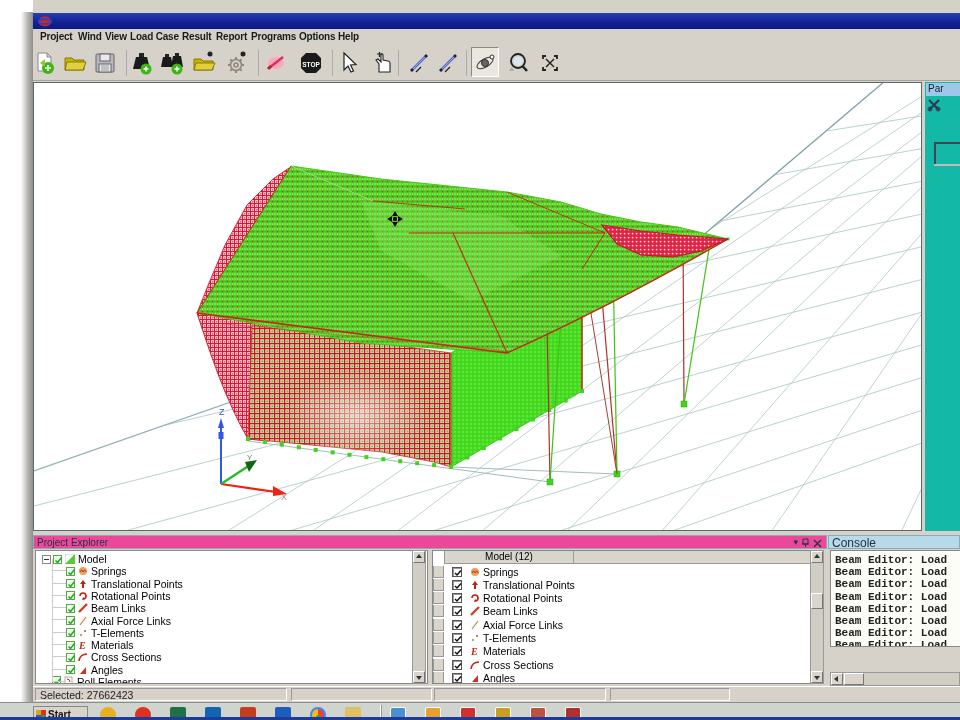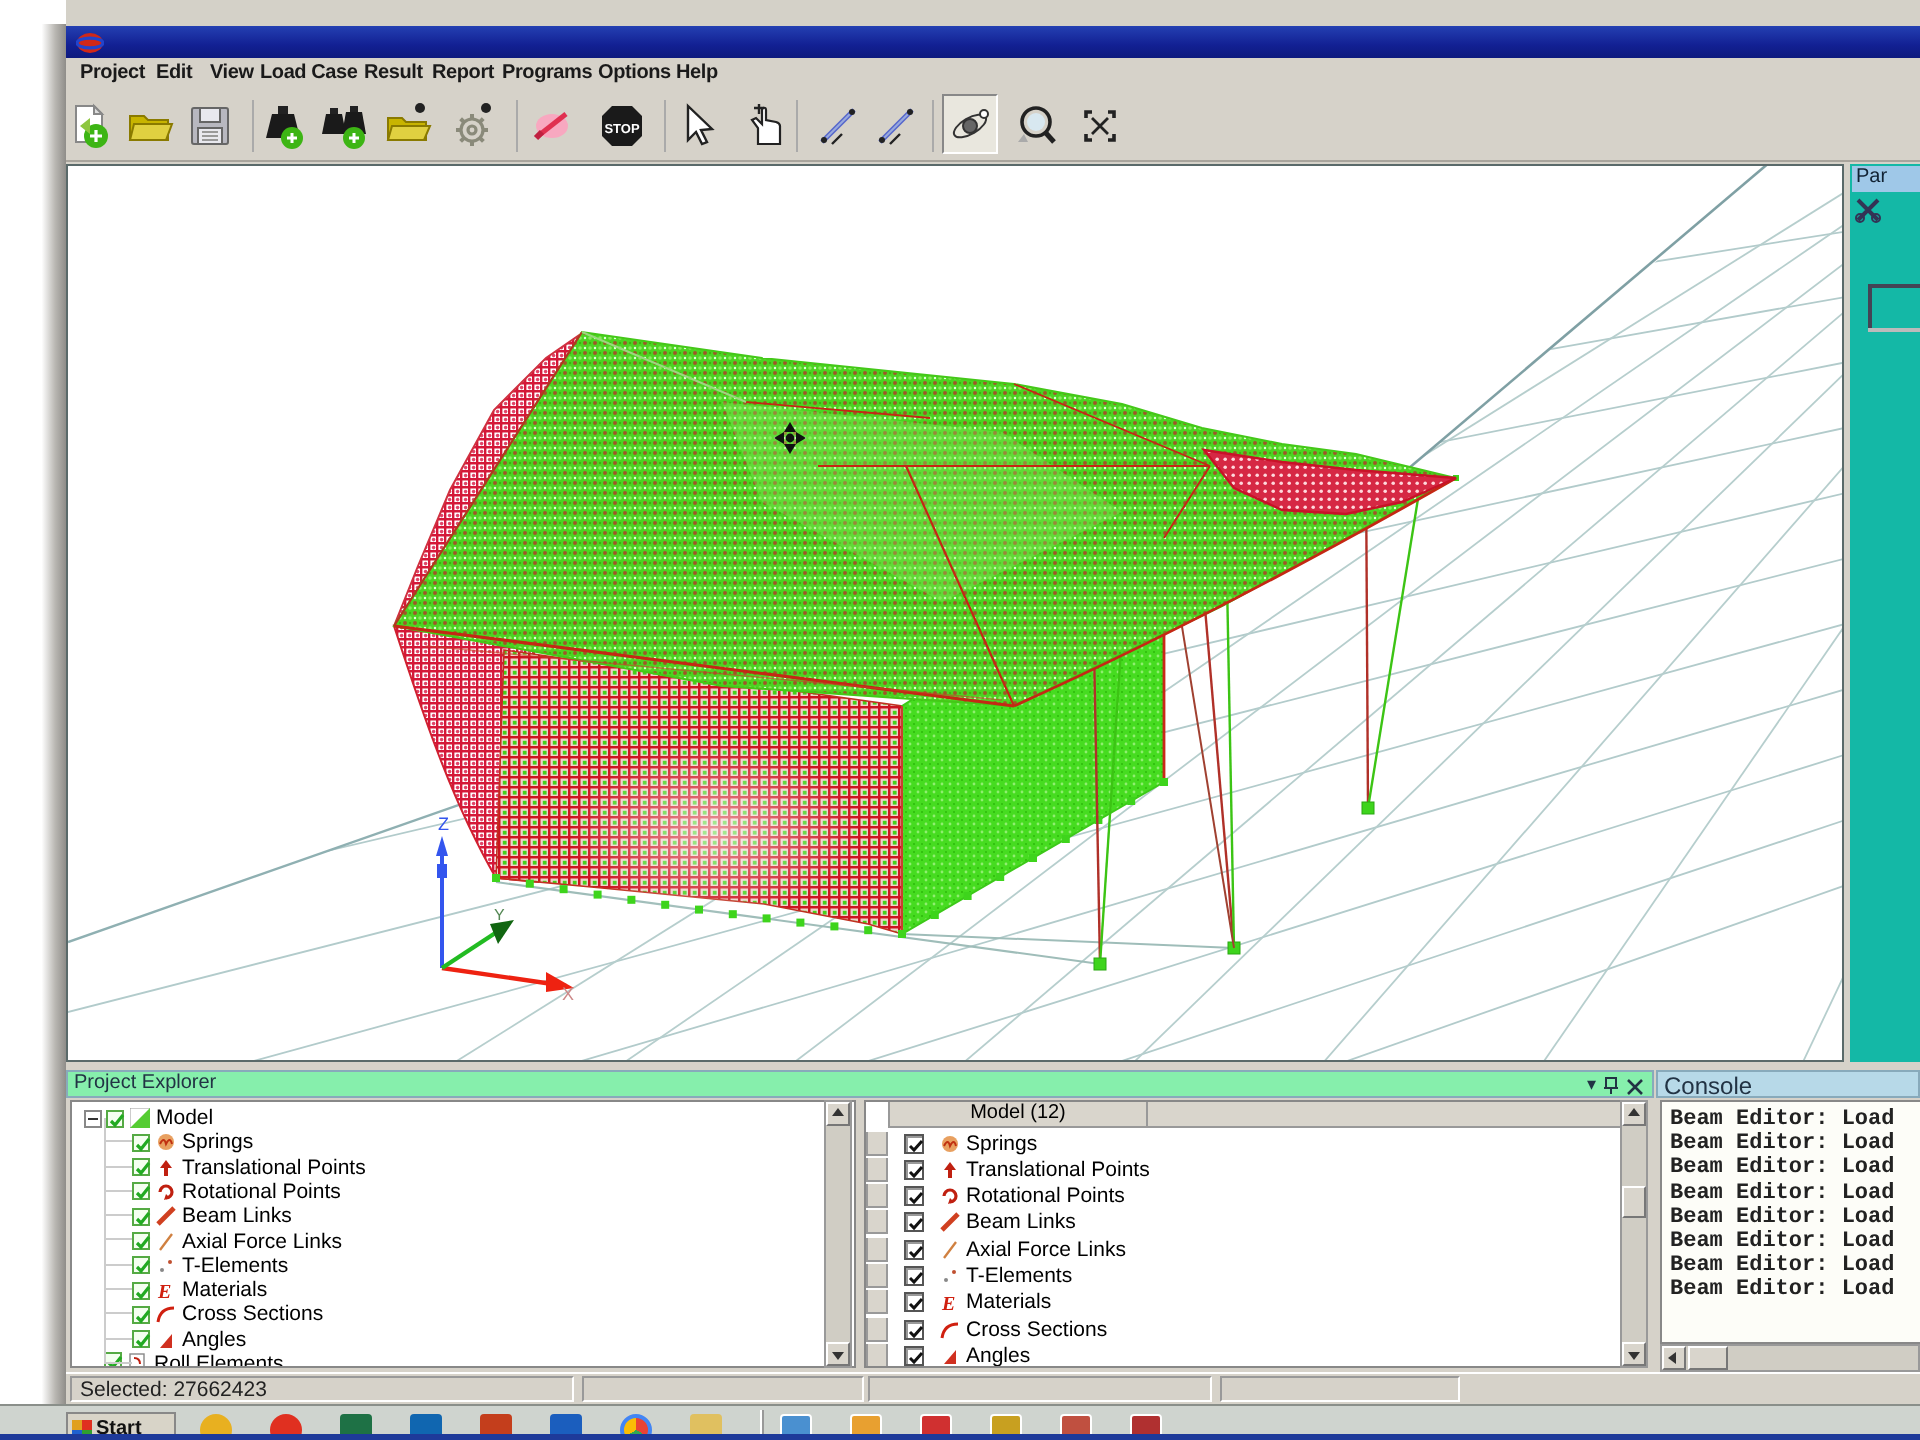--- a/index.html
+++ b/index.html
@@ -8,21 +8,21 @@
 <div class="win"></div>
 <div style="position:absolute;left:33px;top:0;width:927px;height:13px;background:#d4d1c8"></div>
 <div style="position:absolute;left:33px;top:13px;width:927px;height:16px;background:linear-gradient(180deg,#2440b2,#122093 60%,#0d1a7e);display:flex;align-items:center">
  <svg width="14" height="11" viewBox="0 0 14 11" style="margin:0 4px 0 5px">
       <ellipse cx="7" cy="5.5" rx="6.5" ry="5" fill="#d02818"></ellipse>
       <ellipse cx="7" cy="5.5" rx="6.5" ry="2.4" fill="none" stroke="#2244cc" stroke-width="1.6"></ellipse>
     </svg>
 </div>
 <div style="position:absolute;left:33px;top:29px;width:927px;height:17px;font-size:10px;font-weight:600;letter-spacing:-0.2px;color:#1a1a1a">
  <span style="position:absolute;left:7px;top:2px">Project</span>
-    <span style="position:absolute;left:45px;top:2px">Edit</span>
+    <span style="position:absolute;left:45px;top:2px">Wind</span>
     <span style="position:absolute;left:72px;top:2px">View</span>
     <span style="position:absolute;left:97px;top:2px">Load Case</span>
     <span style="position:absolute;left:149px;top:2px">Result</span>
     <span style="position:absolute;left:183px;top:2px">Report</span>
     <span style="position:absolute;left:218px;top:2px">Programs</span>
     <span style="position:absolute;left:266px;top:2px">Options</span>
     <span style="position:absolute;left:305px;top:2px">Help</span>
 </div>
 <div style="position:absolute;left:33px;top:46px;width:927px;height:35px;border-bottom:1px solid #a8a49c">
 <svg width="26" height="26" viewBox="0 0 26 26" style="position:absolute;left:-1px;top:4px">
@@ -282,21 +282,21 @@
  <svg width="14" height="14" viewBox="0 0 14 14" style="position:absolute;left:2px;top:16px">
       <path d="M2,2 L12,12 M12,2 L2,12" stroke="#335" stroke-width="2"></path>
       <circle cx="3" cy="11" r="2" fill="none" stroke="#335"></circle>
       <circle cx="11" cy="11" r="2" fill="none" stroke="#335"></circle>
     </svg>
  <div style="position:absolute;left:9px;top:60px;width:30px;height:24px;border:2px solid #445;border-right:none;border-bottom:none"></div>
  <div style="position:absolute;left:9px;top:82px;width:30px;height:2px;background:#bbb"></div>
 </div>
 <div style="position:absolute;left:33px;top:531px;width:927px;height:4px;background:#d6d2c9"></div>
 
-<div style="position:absolute;left:33px;top:535px;width:794px;height:14px;background:#86efac;border:1px solid #8ab;font-size:10px;color:#234;display:flex;align-items:flex-start">
+<div style="position:absolute;left:33px;top:535px;width:794px;height:14px;background:#ec4899;border:1px solid #8ab;font-size:10px;color:#234;display:flex;align-items:center">
  <span style="margin-left:3px">Project Explorer</span>
  <span style="position:absolute;right:28px;top:1px;font-size:9px;color:#234">▾</span>
  <svg width="9" height="10" viewBox="0 0 9 10" style="position:absolute;right:16px;top:2px">
       <path d="M2,1 h5 v5 h-5 z M4.5,6 v3 M1,6 h7" stroke="#234" fill="none"></path>
     </svg>
  <svg width="9" height="9" viewBox="0 0 9 9" style="position:absolute;right:4px;top:3px">
       <path d="M1,1 L8,8 M8,1 L1,8" stroke="#234" stroke-width="1.3"></path>
     </svg>
 </div>
 <div style="position:absolute;left:35px;top:550px;width:393px;height:134px;background:#fff;border:1px solid #888;overflow:hidden">
@@ -597,21 +597,21 @@
     <div style="position:absolute;left:0;bottom:0;width:12px;height:12px;background:#d9d5cc;border:1px solid;border-color:#fff #777 #777 #fff;display:flex;align-items:center;justify-content:center">
       <svg width="10" height="10" viewBox="0 0 10 10">
         <polygon points="2,4 5,8 8,4" fill="#333"></polygon>
       </svg>
     </div>
     <div style="position:absolute;left:0;top:42px;width:12px;height:16px;background:#d9d5cc;border:1px solid;border-color:#fff #777 #777 #fff"></div>
   </div>
 <div style="position:absolute;left:828px;top:535px;width:132px;height:14px;background:#b7d9e8;border:1px solid #8ab;font-size:12px;color:#234;display:flex;align-items:flex-start">
     <span style="margin-left:3px">Console</span>
   </div>
-<div style="position:absolute;left:830px;top:550px;width:130px;height:122px;background:#fdfdf8;border:1px solid #888;border-right:none;font-family:'Liberation Mono',monospace;font-size:11px;font-weight:bold;color:#222;line-height:12.2px;padding:3px 0 0 4px;white-space:nowrap;overflow:hidden">
+<div style="position:absolute;left:830px;top:550px;width:130px;height:97px;background:#fdfdf8;border:1px solid #888;border-right:none;font-family:'Liberation Mono',monospace;font-size:11px;font-weight:bold;color:#222;line-height:12.2px;padding:3px 0 0 4px;white-space:nowrap;overflow:hidden">
     <div>Beam&nbsp;Editor:&nbsp;Load</div>
     <div>Beam&nbsp;Editor:&nbsp;Load</div>
     <div>Beam&nbsp;Editor:&nbsp;Load</div>
     <div>Beam&nbsp;Editor:&nbsp;Load</div>
     <div>Beam&nbsp;Editor:&nbsp;Load</div>
     <div>Beam&nbsp;Editor:&nbsp;Load</div>
     <div>Beam&nbsp;Editor:&nbsp;Load</div>
     <div>Beam&nbsp;Editor:&nbsp;Load</div>
   </div>
 <div style="position:absolute;left:830px;top:672px;width:130px;height:14px;background:#d0cdc4;border:1px solid #999">

